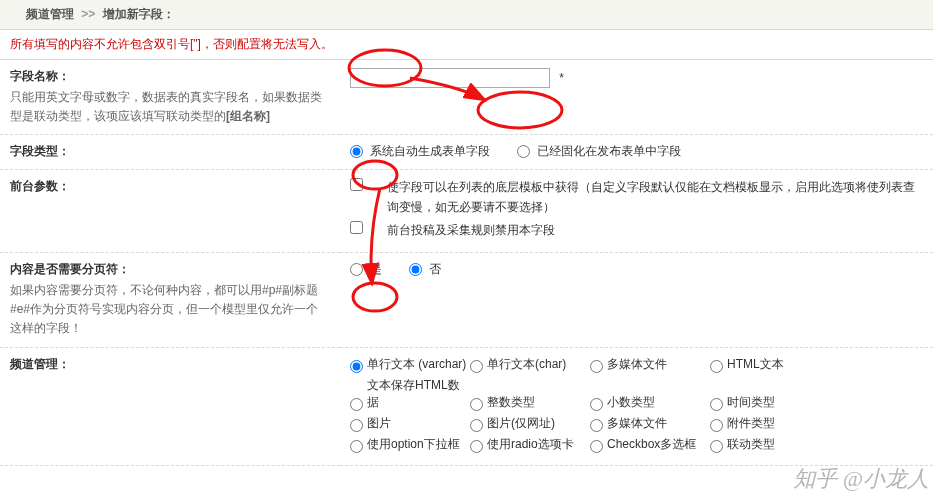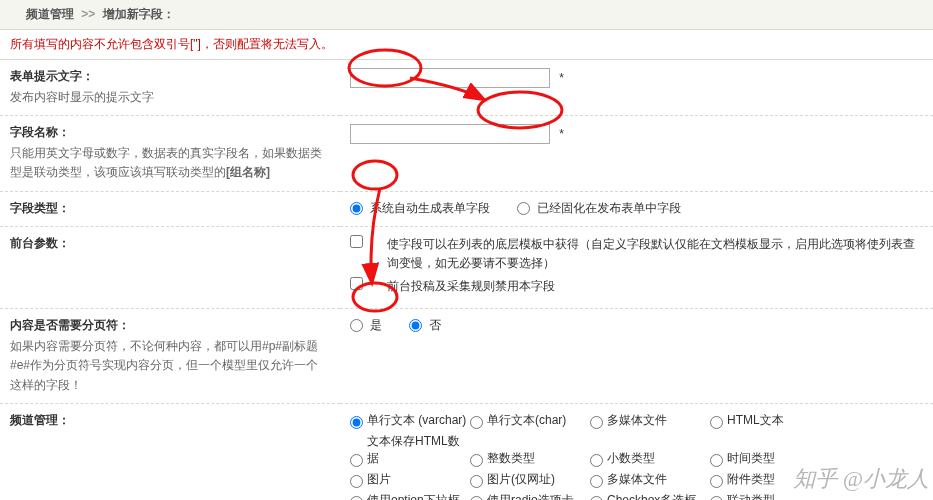--- a/index.html
+++ b/index.html
@@ -34,30 +34,20 @@
     <span>频道管理</span>
     <span class="sep">&gt;&gt;</span>
     <span>增加新字段：</span>
   </div>
 
   <div class="warn">所有填写的内容不允许包含双引号["]，否则配置将无法写入。</div>
 
   <table class="form">
 
     <tbody>
-        <tr>
-      <td class="lab">
-        <div class="lab-title">表单提示文字：</div>
-        <div class="lab-desc">发布内容时显示的提示文字</div>
-      </td>
-      <td>
-        <input type="text" class="w220" value="" style="">
-        <span class="req">*</span>
-      </td>
-    </tr>
 
     <tr>
       <td class="lab">
         <div class="lab-title">字段名称：</div>
         <div class="lab-desc">
           <span>只能用英文字母或数字，数据表的真实字段名，如果数据类型是联动类型，该项应该填写联动类型的</span><span class="ul">[组名称]</span>
         </div>
       </td>
       <td>
         <input type="text" class="w220" value="" style="">

